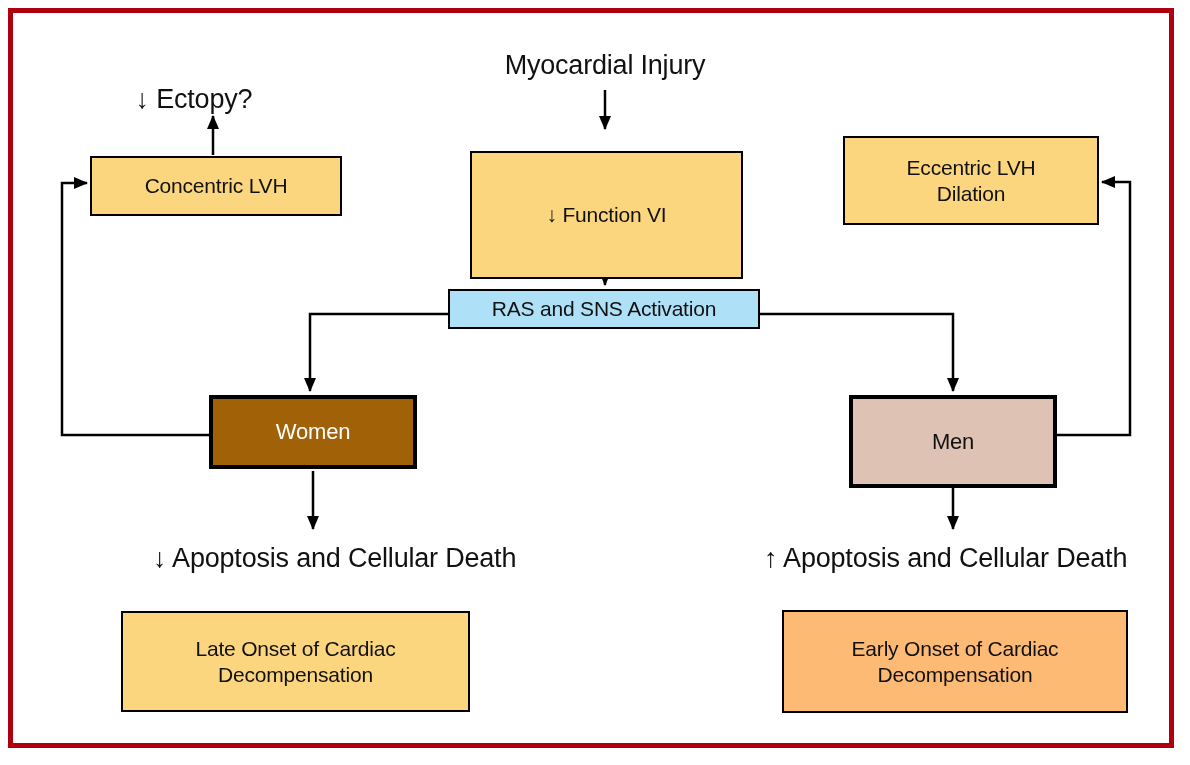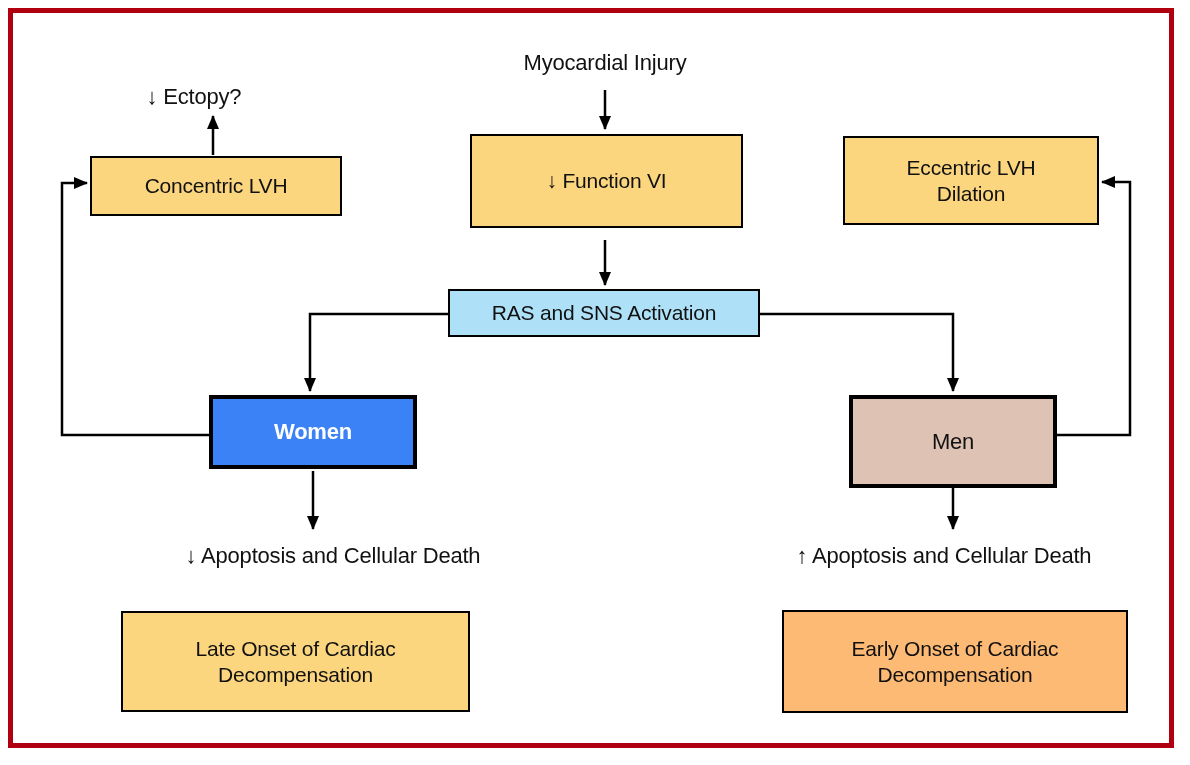--- a/index.html
+++ b/index.html
@@ -38,29 +38,29 @@
     font-size: 21px;
     letter-spacing: -0.2px;
     line-height: 26px;
     border: 2px solid #000000;
   }
   .node.thick { border-width: 4px; }
   .node .bline { display: block; }
   .floating-label {
     position: absolute;
     text-align: center;
-    font-size: 22px;
+    font-size: 27px;
     letter-spacing: -0.2px;
     white-space: nowrap;
   }
   
-  #box-function   { left: 470px; top: 134px; width: 273px; height: 94px; line-height: 40px; }
+  #box-function   { left: 470px; top: 151px; width: 273px; height: 128px; line-height: 40px; }
   #box-concentric { left:  90px; top: 156px; width: 252px; height:  60px; }
   #box-eccentric  { left: 843px; top: 136px; width: 256px; height:  89px; }
-  #box-ras        { left: 448px; top: 289px; width: 312px; height:  48px; }
+  #box-ras        { left: 448px; top: 289px; width: 312px; height:  40px; }
   #box-women      { left: 209px; top: 395px; width: 208px; height:  74px; font-size: 22px; }
   #box-men        { left: 849px; top: 395px; width: 208px; height:  93px; font-size: 22px; }
   #box-late       { left: 121px; top: 611px; width: 349px; height: 101px; text-align: center; }
   #box-early      { left: 782px; top: 610px; width: 346px; height: 103px; }
   #label-myocardial     { left: 455px; top:  50px; width: 300px; }
   #label-ectopy         { left: 94px; top:  84px; width: 200px; }
   #label-apoptosis-left { left: 153px; top: 543px; width: 360px; }
   #label-apoptosis-right{ left: 764px; top: 543px; width: 360px; }
 </style>
 </head>
@@ -103,21 +103,21 @@
 
   <div class="node" id="box-eccentric" style="background-color: rgb(252, 214, 126);">
     <span class="bline">Eccentric LVH</span>
     <span class="bline">Dilation</span>
   </div>
 
   <div class="node" id="box-ras" style="background-color: rgb(174, 225, 248);">
     <span class="bline">RAS and SNS Activation</span>
   </div>
 
-  <div class="node thick" id="box-women" style="background-color: #3b82f6; color: rgb(255, 255, 255); font-weight: bold;">
+  <div class="node thick" id="box-women" style="background-color: #a16207; color: rgb(255, 255, 255);">
     <span class="bline">Women</span>
   </div>
 
   <div class="node thick" id="box-men" style="background-color: rgb(222, 194, 179);">
     <span class="bline">Men</span>
   </div>
 
   <div class="floating-label" id="label-apoptosis-left">↓ Apoptosis and Cellular Death</div>
 
   <div class="floating-label" id="label-apoptosis-right">↑ Apoptosis and Cellular Death</div>

